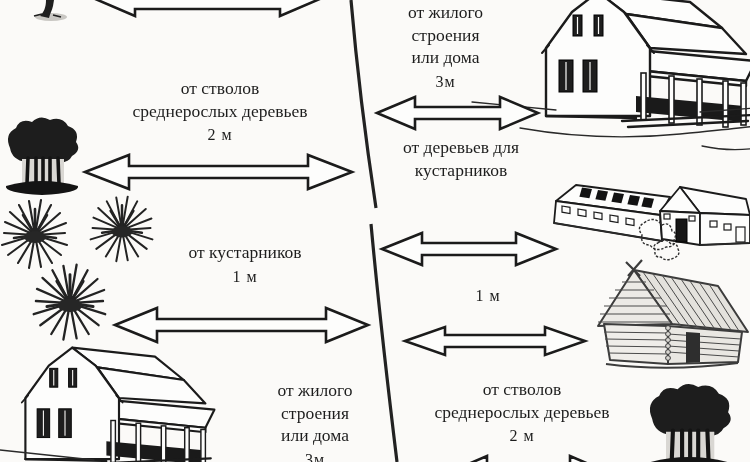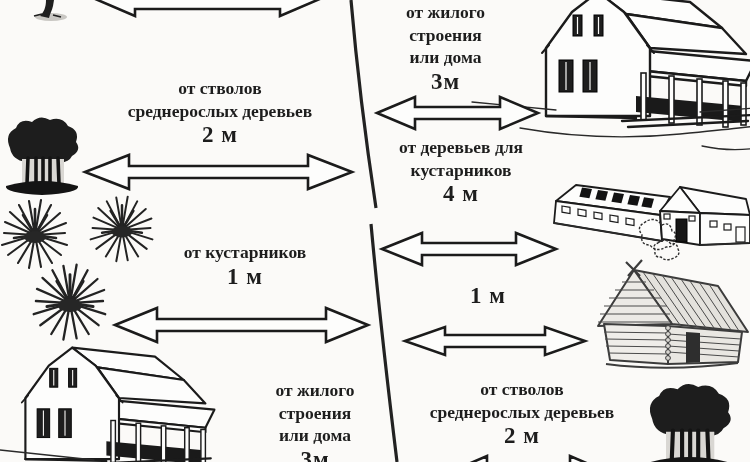--- a/index.html
+++ b/index.html
@@ -3,24 +3,24 @@
 <meta charset="utf-8">
 <style>
   html,body{margin:0;padding:0;background:#e8e8e8;}
   .stage{
     position:relative;width:750px;height:462px;overflow:hidden;
     background:#fbfaf8;
     font-family:"Liberation Serif","DejaVu Serif",serif;
   }
   .art{position:absolute;left:0;top:0;}
   .lbl{
-    position:absolute;text-align:center;color:#1d1d1d;font-weight:bold;
+    position:absolute;text-align:center;color:#1d1d1d;font-weight:normal;
     font-size:17.5px;line-height:22.5px;white-space:nowrap;
   }
-  .lbl .dist{font-size:23px;line-height:26px;letter-spacing:1px;}
+  .lbl .dist{font-size:16px;line-height:26px;letter-spacing:1px;}
   
   .w{fill:#fdfdfc;stroke:#1b1b1b;stroke-width:2.4;stroke-linejoin:round;}
   .arrow{fill:#fdfdfc;stroke:#1b1b1b;stroke-width:2.6;stroke-linejoin:miter;}
   .s{stroke:#1b1b1b;stroke-width:2;fill:none;stroke-linecap:round;}
   .s2{stroke:#1b1b1b;stroke-width:2.4;fill:none;stroke-linecap:round;}
   .thin{stroke:#2a2a2a;stroke-width:1.3;fill:none;stroke-linecap:round;}
   .win{fill:#1e1e1e;stroke:#000;stroke-width:1;}
   .slit{stroke:#fbfaf8;stroke-width:1.2;fill:none;}
   .col{fill:#fdfdfc;stroke:#1b1b1b;stroke-width:1.6;}
   .ink{fill:#1a1a1a;}
@@ -203,21 +203,20 @@
   <div class="lbl" style="left:383px;top:1px;width:125px;">
     <div>от жилого</div>
     <div>строения</div>
     <div>или дома</div>
     <div class="dist">3м</div>
   </div>
 
   <div class="lbl" style="left:371px;top:136px;width:180px;">
     <div>от деревьев для</div>
     <div>кустарников</div>
-    <div class="dist">4 м</div>
   </div>
 
   <div class="lbl" style="left:393px;top:283px;width:190px;">
     <div class="dist">1 м</div>
   </div>
 
   <div class="lbl" style="left:402px;top:378px;width:240px;">
     <div>от стволов</div>
     <div>среднерослых деревьев</div>
     <div class="dist">2 м</div>

